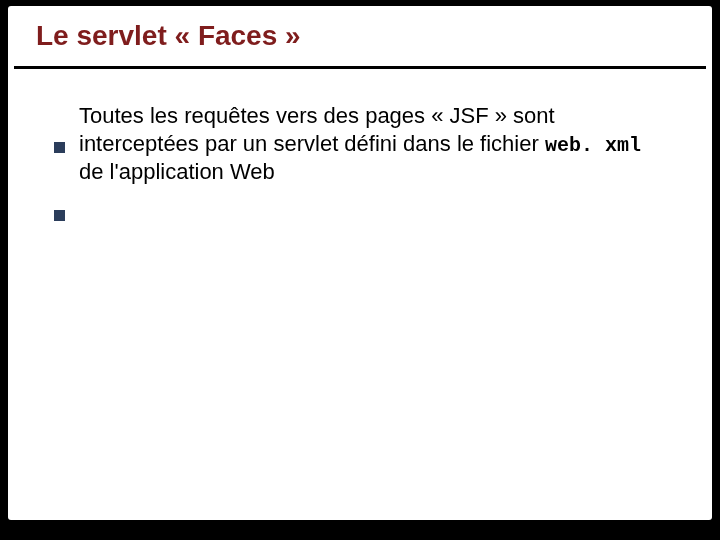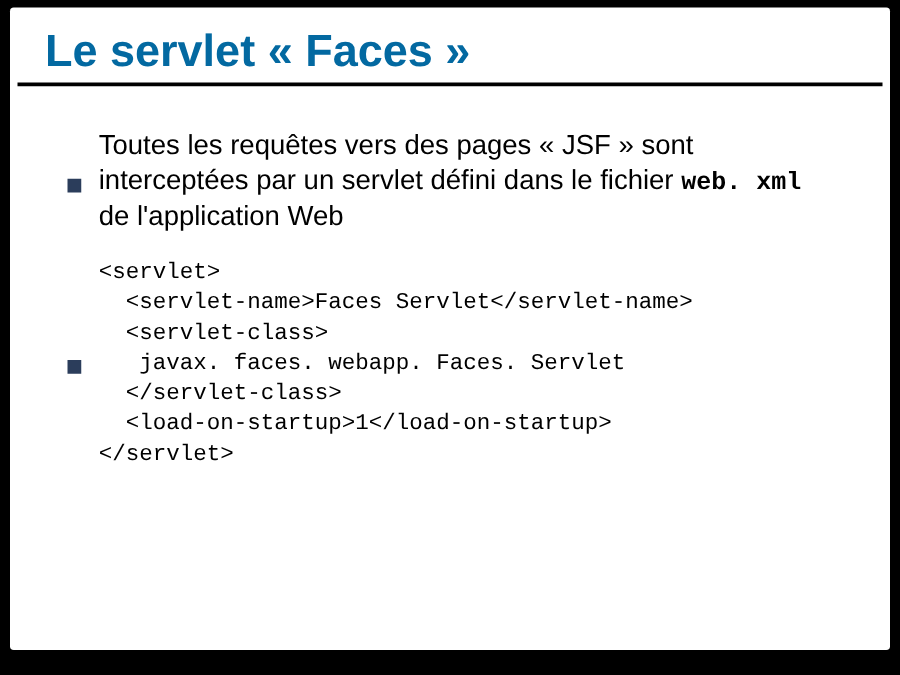--- a/index.html
+++ b/index.html
@@ -17,23 +17,23 @@
     margin: 6px 8px 20px 8px;
     width: 704px;
     height: 514px;
     background: #fff;
     border-radius: 3px;
   }
   .title {
     position: absolute;
     top: 14px;
     left: 28px;
-    font-size: 36px;
+    font-size: 28px;
     font-weight: bold;
-    color: #0369a1;
+    color: #7f1d1d;
   }
   .hr {
     position: absolute;
     top: 60px;
     left: 6px;
     right: 6px;
     height: 3px;
     background: #000;
   }
   .body {
@@ -87,23 +87,16 @@
 
     <div class="item">
       <div class="square"></div>
       <div class="para">
         <span>Toutes les requêtes vers des pages « JSF » sont interceptées par un servlet défini dans le fichier </span><span class="mono-inline">web. xml</span><span> de l'application Web</span>
       </div>
     </div>
 
     <div class="item item2">
       <div class="square"></div>
-      <div class="code">&lt;servlet&gt;
-  &lt;servlet-name&gt;Faces Servlet&lt;/servlet-name&gt;
-  &lt;servlet-class&gt;
-   javax. faces. webapp. Faces. Servlet
-  &lt;/servlet-class&gt;
-  &lt;load-on-startup&gt;1&lt;/load-on-startup&gt;
-&lt;/servlet&gt;</div>
     </div>
 
   </div>
 </div>
 
 </body></html>

